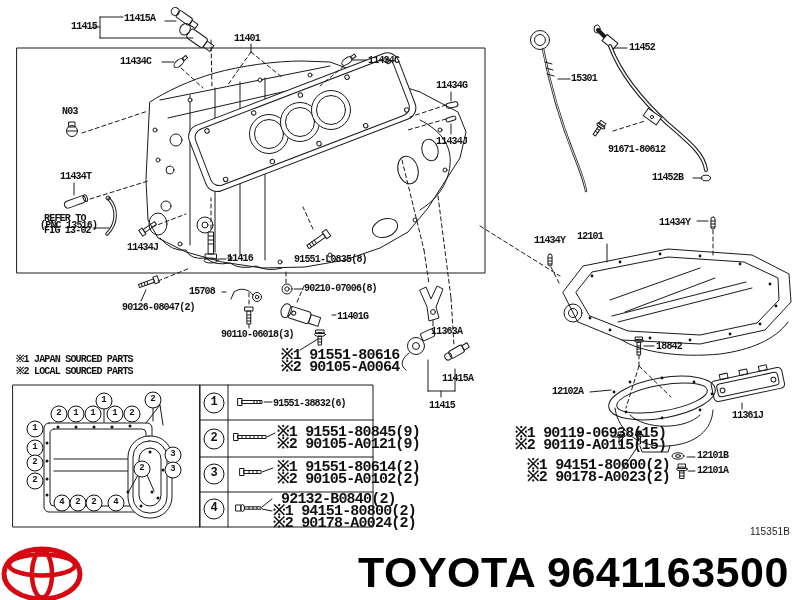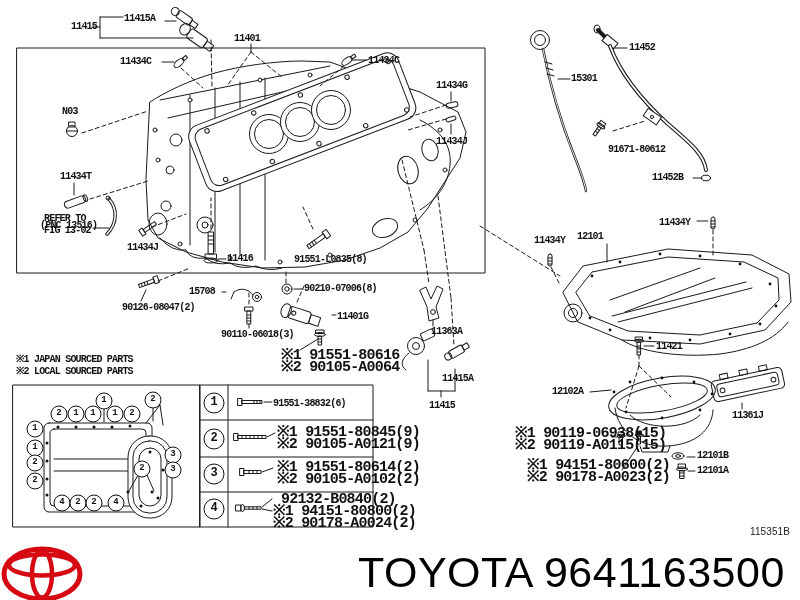--- a/index.html
+++ b/index.html
@@ -11,21 +11,21 @@
   .lbl-s{font-size:15px;}
   .pos-c{position:absolute;width:15px;height:15px;border:1.2px solid #111;border-radius:50%;
          background:#fff;color:#111;font-size:9px;font-weight:bold;line-height:13px;
          text-align:center;transform:translate(-50%,-50%);letter-spacing:0;}
   .tbl-c{position:absolute;width:19px;height:19px;border:1.3px solid #111;border-radius:50%;
          background:#fff;color:#111;font-size:12px;font-weight:bold;line-height:17px;
          text-align:center;transform:translate(-50%,-50%);letter-spacing:0;}
   .note{position:absolute;font-family:"Liberation Sans",sans-serif;font-weight:normal;
         font-size:10px;letter-spacing:0.1px;color:#222;white-space:pre;}
   .brand{position:absolute;left:358px;top:548px;font-family:"Liberation Sans",sans-serif;
-         font-size:43px;font-weight:normal;color:#000;letter-spacing:0.5px;white-space:pre;}
+         font-size:43px;font-weight:bold;color:#000;letter-spacing:0.5px;white-space:pre;}
 </style>
 </head>
 <body>
 
 <div id="stage">
 
 <svg id="artwork" width="800" height="600" viewBox="0 0 800 600">
   <g stroke="#1a1a1a" fill="none" stroke-width="1" stroke-linecap="round" stroke-linejoin="round">
 
     <rect x="17" y="48" width="468" height="225"></rect>
@@ -469,21 +469,21 @@
 <div class="lbl" style="left:431px;top:326px">11363A</div>
 <div class="lbl" style="left:442px;top:373px">11415A</div>
 <div class="lbl" style="left:429px;top:400px">11415</div>
 <div class="lbl" style="left:571px;top:73px">15301</div>
 <div class="lbl" style="left:629px;top:42px">11452</div>
 <div class="lbl" style="left:608px;top:144px">91671-80612</div>
 <div class="lbl" style="left:652px;top:172px">11452B</div>
 <div class="lbl" style="left:534px;top:235px">11434Y</div>
 <div class="lbl" style="left:577px;top:231px">12101</div>
 <div class="lbl" style="left:659px;top:217px">11434Y</div>
-<div class="lbl" style="left:656px;top:341px">11421</div>
+<div class="lbl" style="left:656px;top:341px">18842</div>
 <div class="lbl" style="left:552px;top:386px">12102A</div>
 <div class="lbl" style="left:732px;top:410px">11361J</div>
 <div class="lbl lbl-s" style="left:515px;top:428px">※1 90119-06938(15)</div>
 <div class="lbl lbl-s" style="left:515px;top:440px">※2 90119-A0115(15)</div>
 <div class="lbl lbl-s" style="left:527px;top:460px">※1 94151-80600(2)</div>
 <div class="lbl lbl-s" style="left:527px;top:472px">※2 90178-A0023(2)</div>
 <div class="lbl" style="left:697px;top:450px">12101B</div>
 <div class="lbl" style="left:697px;top:465px">12101A</div>
 
 <div class="pos-c" style="left:104px;top:401px">1</div>

